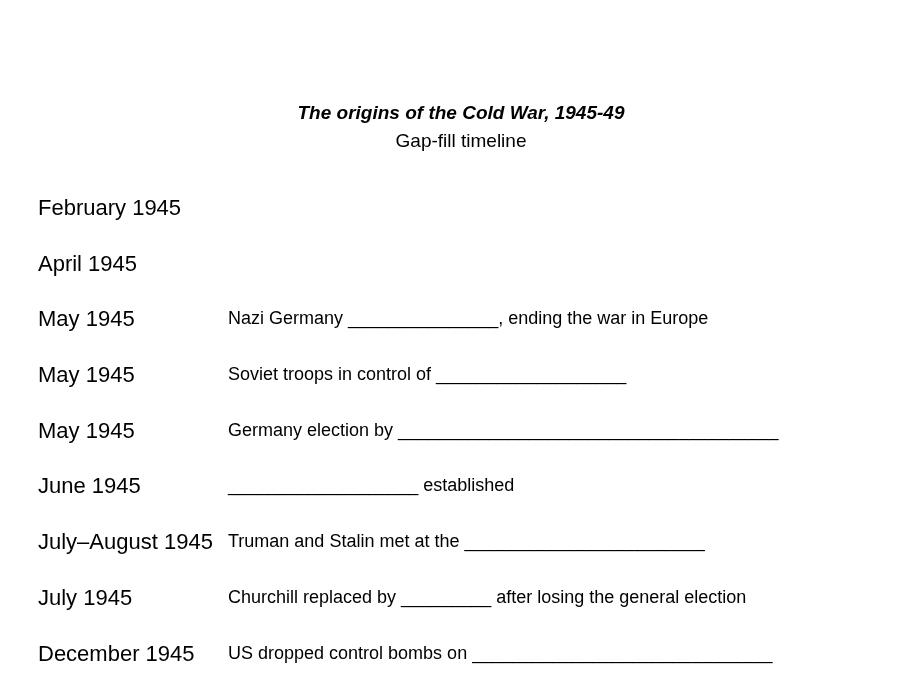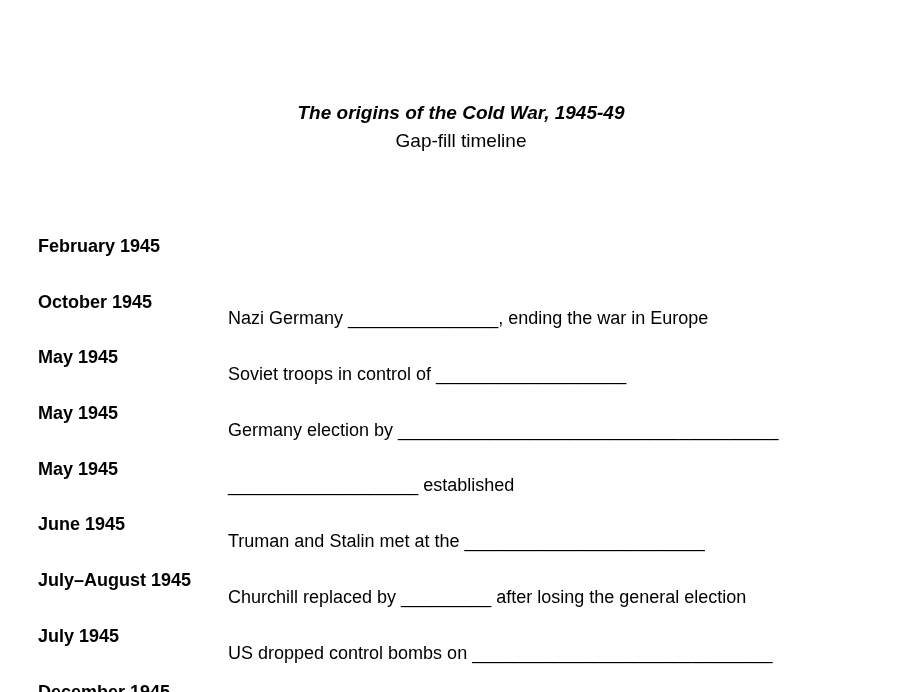--- a/index.html
+++ b/index.html
@@ -42,25 +42,24 @@
     width: 846px;
   }
   .trow {
     display: flex;
     align-items: flex-start;
     height: 55.7px;
   }
   .tdate {
     flex: 0 0 190px;
     width: 190px;
-    font-size: 18px;
-    font-weight: 700;
+    font-size: 22px;
+    font-weight: 400;
     line-height: 21px;
     white-space: nowrap;
-    margin-top: 39px;
   }
   .tentry {
     flex: 1 1 auto;
     font-size: 18px;
     font-weight: 400;
     line-height: 21px;
     white-space: nowrap;
     letter-spacing: 0;
   }
 </style>
@@ -74,21 +73,21 @@
     <div class="doc-subtitle">Gap-fill timeline</div>
   </div>
 
   <div class="timeline">
 
     <div class="trow">
       <div class="tdate">February 1945</div>
     </div>
 
     <div class="trow">
-      <div class="tdate">October 1945</div>
+      <div class="tdate">April 1945</div>
     </div>
 
     <div class="trow">
       <div class="tdate">May 1945</div>
       <div class="tentry">Nazi Germany _______________, ending the war in Europe</div>
     </div>
 
     <div class="trow">
       <div class="tdate">May 1945</div>
       <div class="tentry">Soviet troops in control of ___________________</div>

